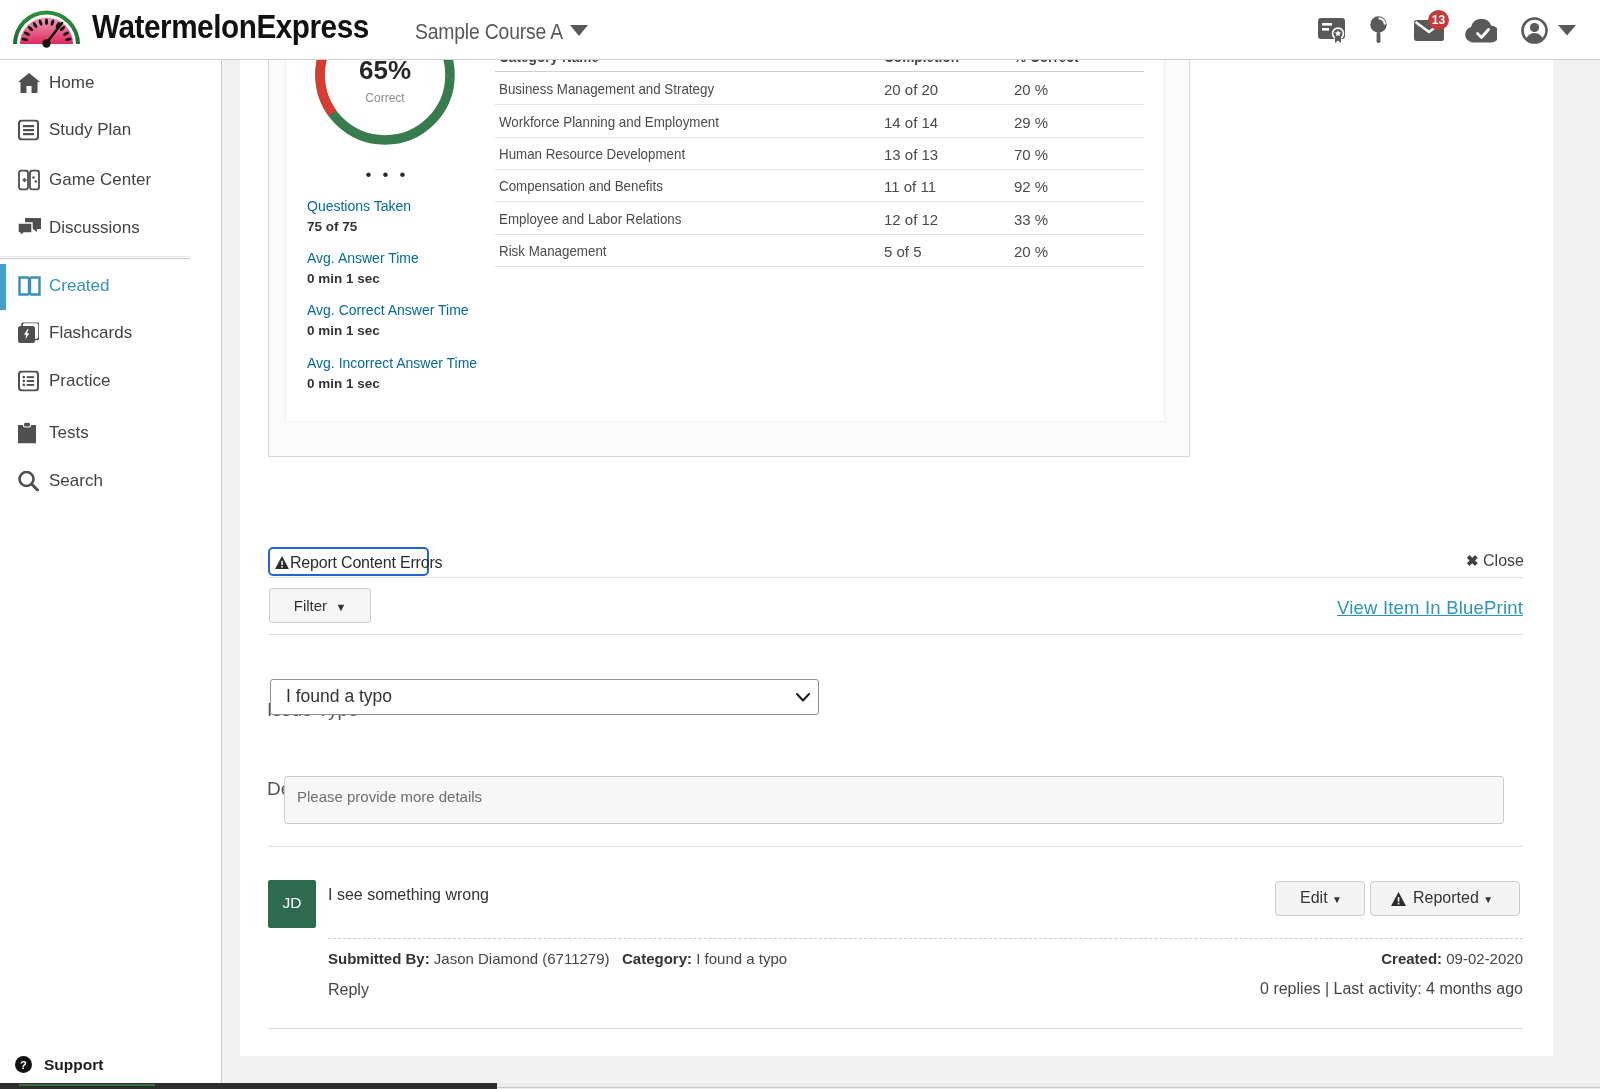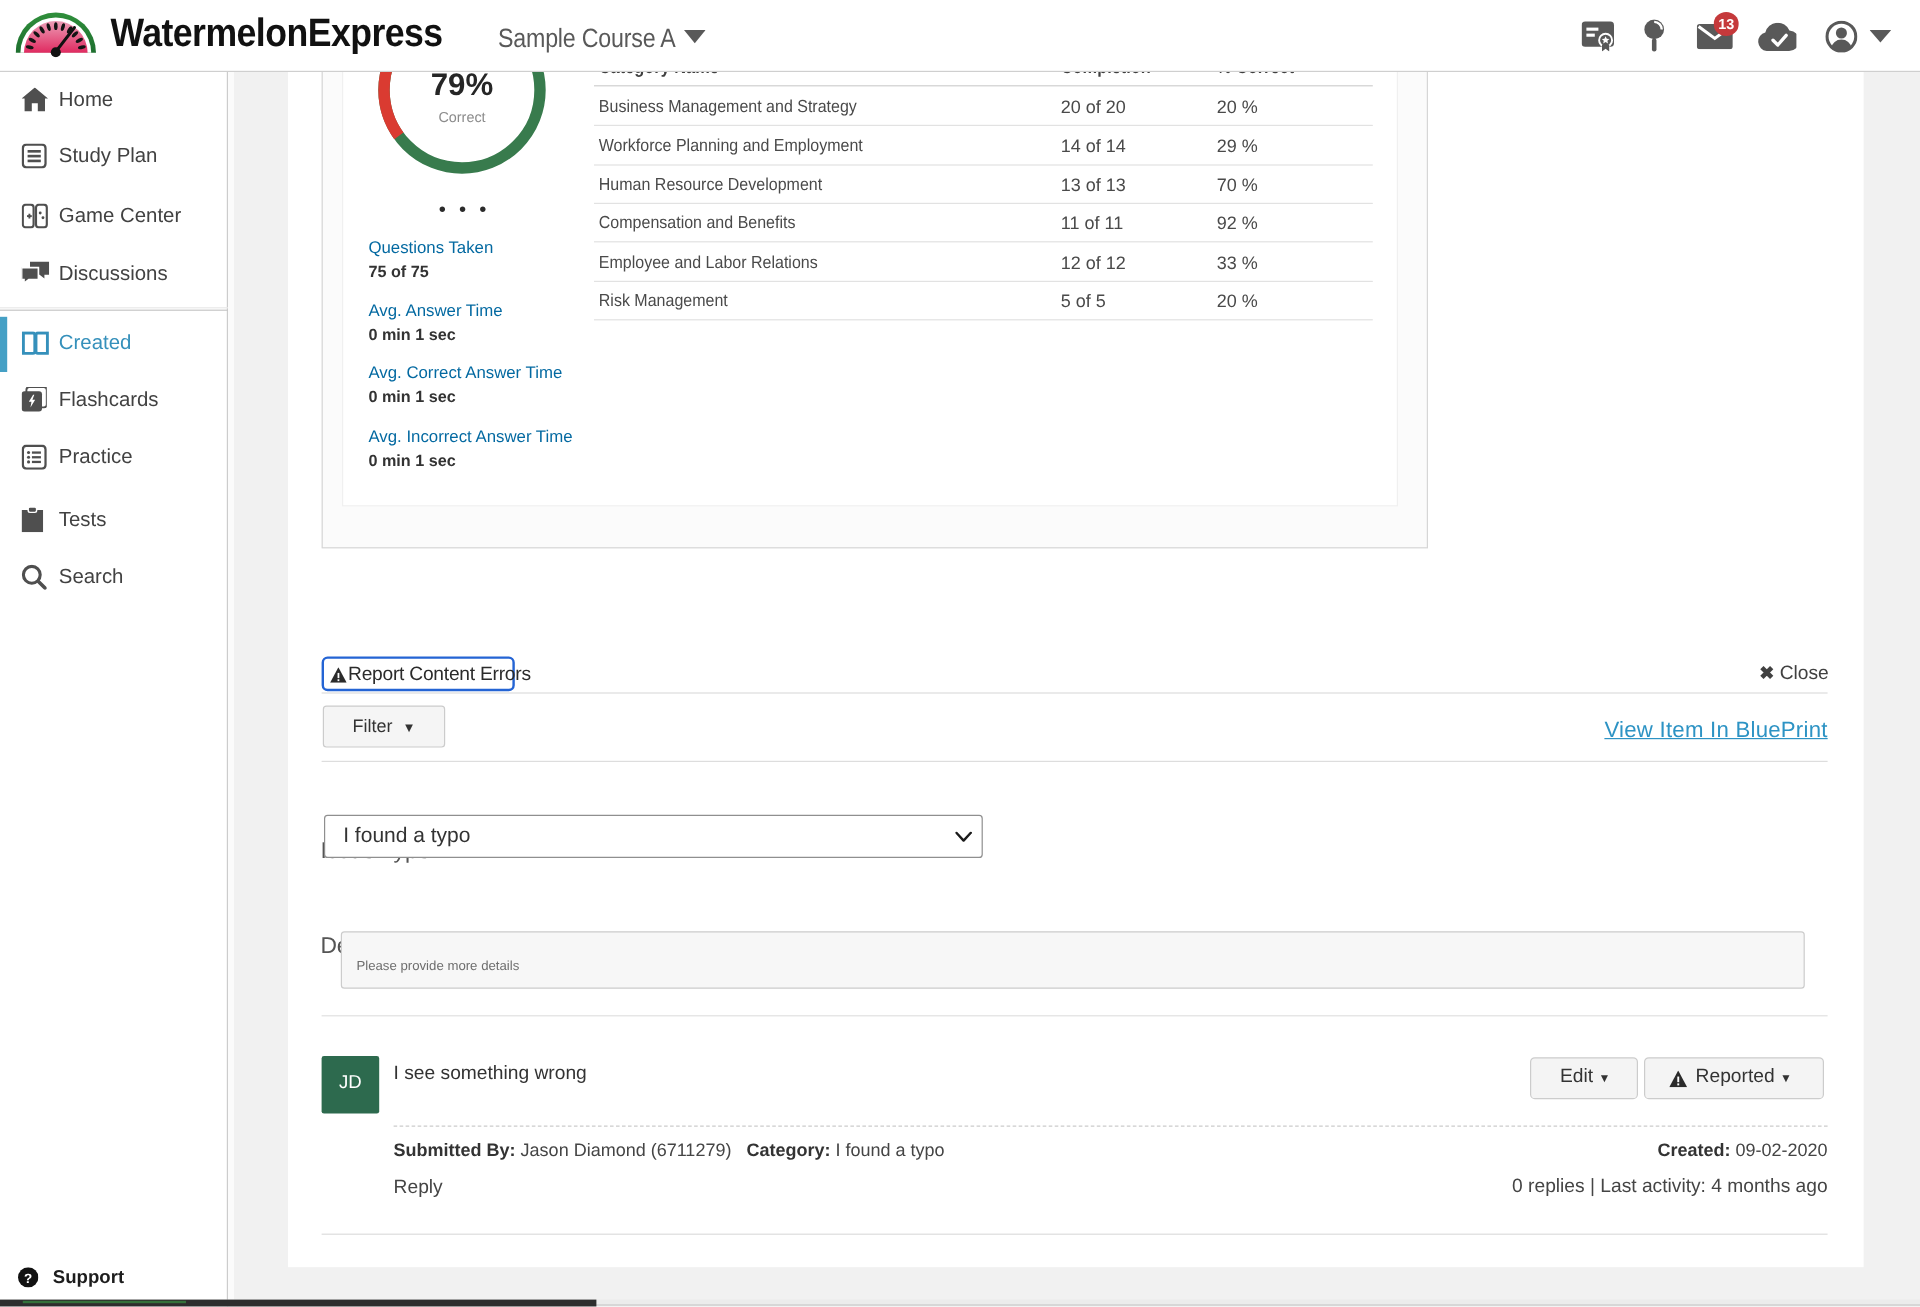--- a/index.html
+++ b/index.html
@@ -38,42 +38,42 @@
   #report-btn span { position:absolute; left:20px; top:4.5px; font-size:16px; color:#2b2b2b; letter-spacing:-0.2px; }
   #close-x { left:1466px; top:552px; width:60px; font-size:16px; color:#414141; }
   #hr1 { left:268px; top:577px; width:1255px; height:1px; background:#ddd; }
   #filter-btn { left:269px; top:588px; width:102px; height:35px; background:#f5f5f5; border:1px solid #ccc; border-radius:3px; font-size:15px; color:#333; text-align:center; line-height:33px; }
   #blueprint { left:1337px; top:597px; font-size:18.5px; color:#2d93c4; text-decoration:underline; letter-spacing:0.2px; }
   #hr2 { left:268px; top:634px; width:1255px; height:1px; background:#ddd; }
   .formlbl { left:267px; font-size:19px; color:#555; }
   #select { left:270px; top:679px; width:549px; height:36px; border:1px solid #8f8f8f; border-radius:3px; background:#fff; }
   #select span { position:absolute; left:15px; top:6px; font-size:17.5px; color:#333; }
   #textarea { left:284px; top:776px; width:1220px; height:48px; background:#f7f7f7; border:1px solid #ccc; border-radius:3px; }
-  #textarea span { position:absolute; left:12px; top:22px; font-size:11px; color:#6e6e6e; }
+  #textarea span { position:absolute; left:12px; top:11px; font-size:15px; color:#6e6e6e; }
   #hr3 { left:268px; top:846px; width:1255px; height:1px; background:#e0e0e0; }
 
   
   #avatar { left:268px; top:880px; width:48px; height:48px; background:#2d6a4e; border-radius:2px; color:#fff; font-size:15.5px; text-align:center; line-height:46px; }
   #cmt-title { left:328px; top:886px; font-size:16px; color:#333; }
   .btn { background:#f4f4f4; border:1px solid #ccc; border-radius:4px; font-size:16px; color:#333; }
   #edit-btn { left:1275px; top:881px; width:90px; height:35px; }
   #reported-btn { left:1370px; top:881px; width:150px; height:35px; }
   #dashed { left:328px; top:938px; width:1195px; height:0; border-top:1px dashed #ccc; }
   .meta { font-size:15px; color:#454545; }
   .meta b { color:#333; }
   #hr4 { left:268px; top:1028px; width:1255px; height:1px; background:#ddd; }
 
   
   #topbar { left:0; top:0; width:1600px; height:60px; background:#fff; border-bottom:1px solid #cfcfcf; z-index:20; }
   #logo-text { position:absolute; left:92px; top:8px; font-size:33px; font-weight:bold; color:#111; letter-spacing:-0.5px; transform:scaleX(0.90); transform-origin:left; }
   #course { position:absolute; left:415px; top:19px; font-size:22px; color:#595959; letter-spacing:-0.2px; transform:scaleX(0.88); transform-origin:left; }
   #course-caret { position:absolute; left:570px; top:25px; }
 
   
-  #sidebar { left:0; top:60px; width:190px; height:1029px; background:#fff; border-right:1px solid #ccc; z-index:15; }
+  #sidebar { left:0; top:60px; width:222px; height:1029px; background:#fff; border-right:1px solid #ccc; z-index:15; }
   .nav { position:absolute; left:0; width:190px; height:48px; }
   .nav .lbl { position:absolute; left:49px; top:50%; transform:translateY(-50%); font-size:17px; color:#424242; }
   .nav svg { position:absolute; left:18px; top:50%; transform:translateY(-50%); }
   #sep { position:absolute; left:0; top:196px; width:190px; height:3px; border-top:1px solid #e9e9e9; border-bottom:1px solid #c6c6c6; background:transparent; }
   #active-bar { position:absolute; left:0; top:204px; width:6px; height:46px; background:#45a0c5; }
   #support { position:absolute; left:0; top:991px; width:190px; height:30px; }
   #support .lbl { position:absolute; left:44px; top:5px; font-size:16px; color:#222; }
 
   
   #sb-track { left:0; top:1083px; width:1600px; height:6px; background:#ececec; z-index:30; }
@@ -88,21 +88,21 @@
   <div class="abs" id="sidebar-track"></div>
   <div class="abs" id="main-panel"></div>
 
   <div class="abs" id="card"></div>
   <div class="abs" id="inner-panel"></div>
 
   <svg class="abs" id="donut" viewBox="0 0 144 144">
     <circle cx="72" cy="72" r="65" fill="none" stroke="#387b4d" stroke-width="9.5"></circle>
     <circle cx="72" cy="72" r="65" fill="none" stroke="#da3b31" stroke-width="9.5" pathLength="100" stroke-dasharray="35 65" stroke-dashoffset="-65" transform="rotate(-90 72 72)"></circle>
   </svg>
-  <div class="abs" id="pct">79%</div>
+  <div class="abs" id="pct">65%</div>
   <div class="abs" id="pct-sub">Correct</div>
   <div class="abs" id="dots"><span style="margin-left:12px;">•••</span></div>
 
   <div class="abs statlbl" style="top:198px;">Questions Taken</div>
   <div class="abs statval" style="top:219px;">75 of 75</div>
   <div class="abs statlbl" style="top:250px;">Avg. Answer Time</div>
   <div class="abs statval" style="top:271px;">0 min 1 sec</div>
   <div class="abs statlbl" style="top:302px;">Avg. Correct Answer Time</div>
   <div class="abs statval" style="top:323px;">0 min 1 sec</div>
   <div class="abs statlbl" style="top:355px;">Avg. Incorrect Answer Time</div>

